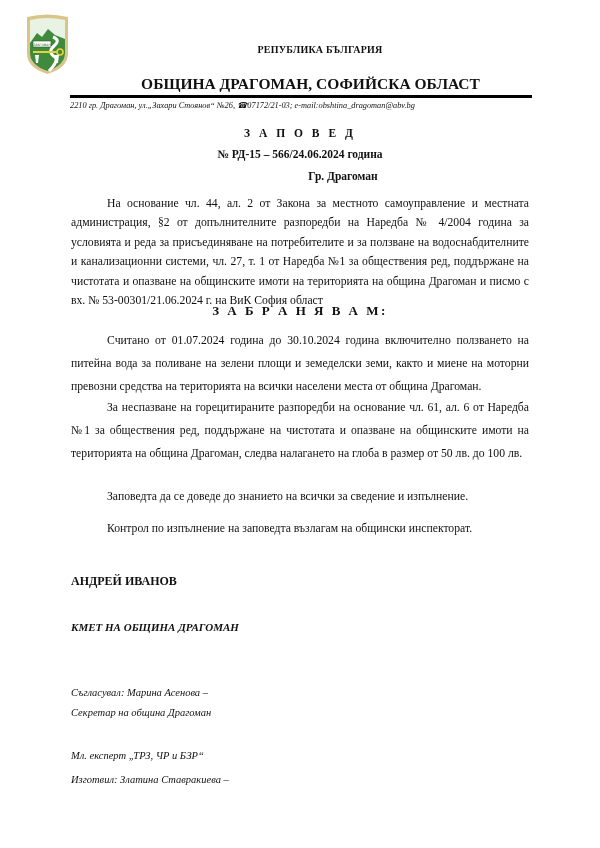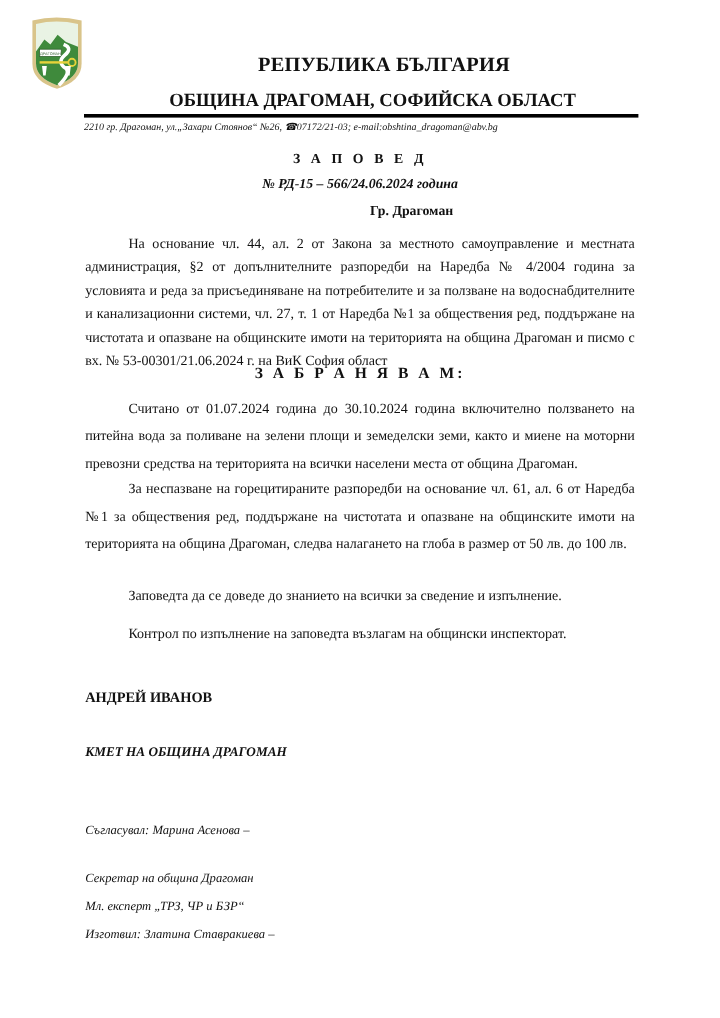--- a/index.html
+++ b/index.html
@@ -1,43 +1,43 @@
 <!DOCTYPE html>
 <html><head>
   <meta charset="utf-8">
   <style>
     html, body { margin: 0; padding: 0; background: #ffffff; }
     body { width: 600px; height: 848px; position: relative; overflow: hidden;
            font-family: "Liberation Serif", "DejaVu Serif", serif; color: #111; }
     .page { position: absolute; left: 0; top: 0; width: 600px; height: 848px; }
     .logo { position: absolute; left: 25px; top: 13px; width: 45px; height: 62px; }
     .h-title1 { position: absolute; left: 0; width: 600px; top: 44px; text-align: center;
-                font-weight: bold; font-size: 17px; letter-spacing: 0.2px; padding-left: 40px; box-sizing: border-box; }
+                font-weight: bold; font-size: 10px; letter-spacing: 0.2px; padding-left: 40px; box-sizing: border-box; }
     .h-title2 { position: absolute; left: 0; width: 600px; top: 75px; text-align: center;
                 font-weight: bold; font-size: 15.5px; padding-left: 21px; box-sizing: border-box; }
     .h-rule { position: absolute; left: 70px; width: 462px; top: 95px; height: 3px; background: #000; }
     .h-address { position: absolute; left: 70px; width: 462px; top: 100px; text-align: left;
                  font-style: italic; font-size: 8.3px; }
     .center-bold { position: absolute; left: 0; width: 600px; text-align: center; font-weight: bold; font-size: 11.5px; }
     .order-title { top: 127px; letter-spacing: 3px; }
-    .order-number { top: 148px; font-style: italic; }
+    .order-number { top: 148px; }
     .order-place { top: 170px; padding-left: 43px; }
     .para { position: absolute; left: 71px; width: 458px; font-size: 11.7px; text-align: justify; }
     .para .indent { display: inline-block; width: 36px; }
     .p1 { top: 194px; line-height: 19.4px; }
     .forbid { top: 303px; font-size: 13px; letter-spacing: 2.5px; }
     .p2 { top: 329px; line-height: 23px; }
     .p3 { top: 396px; line-height: 23px; }
     .p4 { top: 489px; line-height: 15px; }
     .p5 { top: 521px; line-height: 15px; }
     .sig-name { position: absolute; left: 71px; top: 574px; font-weight: bold; font-size: 12px; }
     .sig-title { position: absolute; left: 71px; top: 621px; font-weight: bold; font-style: italic; font-size: 11px; }
     .small-it { position: absolute; left: 71px; font-style: italic; font-size: 10.5px; }
     .a1 { top: 687px; }
-    .a2 { top: 707px; margin-top: 20px; }
+    .a2 { top: 707px; }
     .a3 { top: 730px; margin-top: 44px; }
     .a4 { top: 750px; }
   </style>
 </head>
 <body>
 
 <div class="page">
 
   <div class="logo">
     <svg width="45" height="62" viewBox="0 0 45 62">

